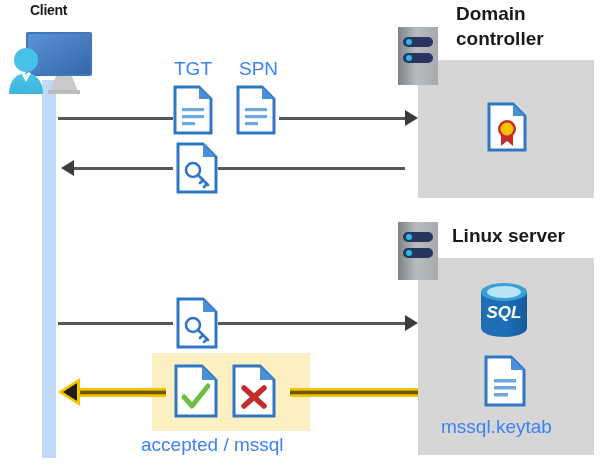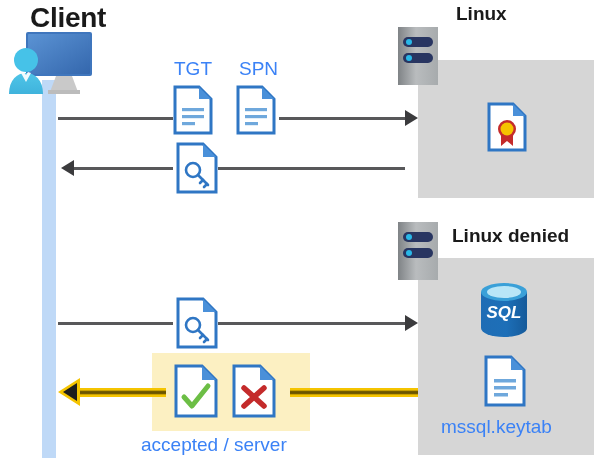--- a/index.html
+++ b/index.html
@@ -50,21 +50,21 @@
 </head>
 <body>
 
 <div class="stage">
 
   <div class="panel" style="left:418px;top:60px;width:176px;height:138px;"></div>
   <div class="panel" style="left:418px;top:258px;width:176px;height:197px;"></div>
 
   <div class="lifeline" style="left:42px;top:80px;width:14px;height:378px;"></div>
 
-  <div class="lbl title" style="left:30px;top:2px;font-size:28px;letter-spacing:-0.3px;">Client</div>
+  <div class="lbl title" style="left:30px;top:2px;font-size:14px;letter-spacing:-0.3px;">Client</div>
 
   <div class="doc" style="left:4px;top:28px;width:110px;height:70px;">
     <svg width="110" height="70" viewBox="0 0 110 70">
 
       <path d="M52 48 L68 48 L74 64 L46 64 Z" fill="#c9c9c9"></path>
       <rect x="44" y="62" width="32" height="4" fill="#bcbcbc"></rect>
 
       <rect x="22" y="4" width="66" height="44" rx="2" fill="#3f76bd"></rect>
       <rect x="24" y="6" width="62" height="40" rx="1" fill="url(#mg)"></rect>
       <defs>
@@ -87,21 +87,22 @@
 
   <div class="rack" style="left:398px;top:27px;width:40px;height:58px;">
     <div class="bar" style="top:10px;width:30px;">
         <i></i>
       </div>
     <div class="bar" style="top:26px;width:30px;">
         <i></i>
       </div>
   </div>
 
-  <div class="lbl title" style="left:456px;top:3px;font-size:19px;">Linux</div>
+  <div class="lbl title" style="left:456px;top:3px;font-size:19px;">Domain</div>
+  <div class="lbl title" style="left:456px;top:28px;font-size:19px;">controller</div>
 
   <div class="doc" style="left:487px;top:102px;width:40px;height:50px;">
     <svg width="40" height="50" viewBox="0 0 40 50">
       <path d="M2 2 L26 2 L38 14 L38 48 L2 48 Z" fill="#ffffff" stroke="#2f76c4" stroke-width="3"></path>
       <path d="M26 2 L38 14 L26 14 Z" fill="#4a90d9"></path>
 
       <path d="M14 30 L14 44 L20 39 L26 44 L26 30 Z" fill="#c42b2b"></path>
       <circle cx="20" cy="27" r="9" fill="#c42b2b"></circle>
       <circle cx="20" cy="27" r="6.5" fill="#f5c400"></circle>
     </svg>
@@ -109,21 +110,21 @@
 
   <div class="rack" style="left:398px;top:222px;width:40px;height:58px;">
     <div class="bar" style="top:10px;width:30px;">
         <i></i>
       </div>
     <div class="bar" style="top:26px;width:30px;">
         <i></i>
       </div>
   </div>
 
-  <div class="lbl title" style="left:452px;top:225px;font-size:19px;">Linux denied</div>
+  <div class="lbl title" style="left:452px;top:225px;font-size:19px;">Linux server</div>
 
   <div class="doc" style="left:478px;top:281px;width:52px;height:58px;font-style:italic;">
     <svg width="52" height="58" viewBox="0 0 52 58">
       <defs>
         <linearGradient id="sqlg" x1="0" y1="0" x2="1" y2="0">
           <stop offset="0%" stop-color="#1f6db5"></stop>
           <stop offset="55%" stop-color="#1d6fb8"></stop>
           <stop offset="100%" stop-color="#155a9a"></stop>
         </linearGradient>
       </defs>
@@ -222,15 +223,15 @@
   </div>
 
   <div class="doc" style="left:232px;top:364px;width:44px;height:54px;">
     <svg width="44" height="54" viewBox="0 0 44 54">
       <path d="M2 2 L28 2 L42 16 L42 52 L2 52 Z" fill="#ffffff" stroke="#2f76c4" stroke-width="3"></path>
       <path d="M28 2 L42 16 L28 16 Z" fill="#4a90d9"></path>
       <path d="M12 24 L32 42 M32 24 L12 42" stroke="#c42b2b" stroke-width="5.5" fill="none" stroke-linecap="round"></path>
     </svg>
   </div>
 
-  <div class="lbl plain" style="left:141px;top:434px;font-size:19px;">accepted / server</div>
+  <div class="lbl plain" style="left:141px;top:434px;font-size:19px;">accepted / mssql</div>
 
 </div>
 
 </body></html>

